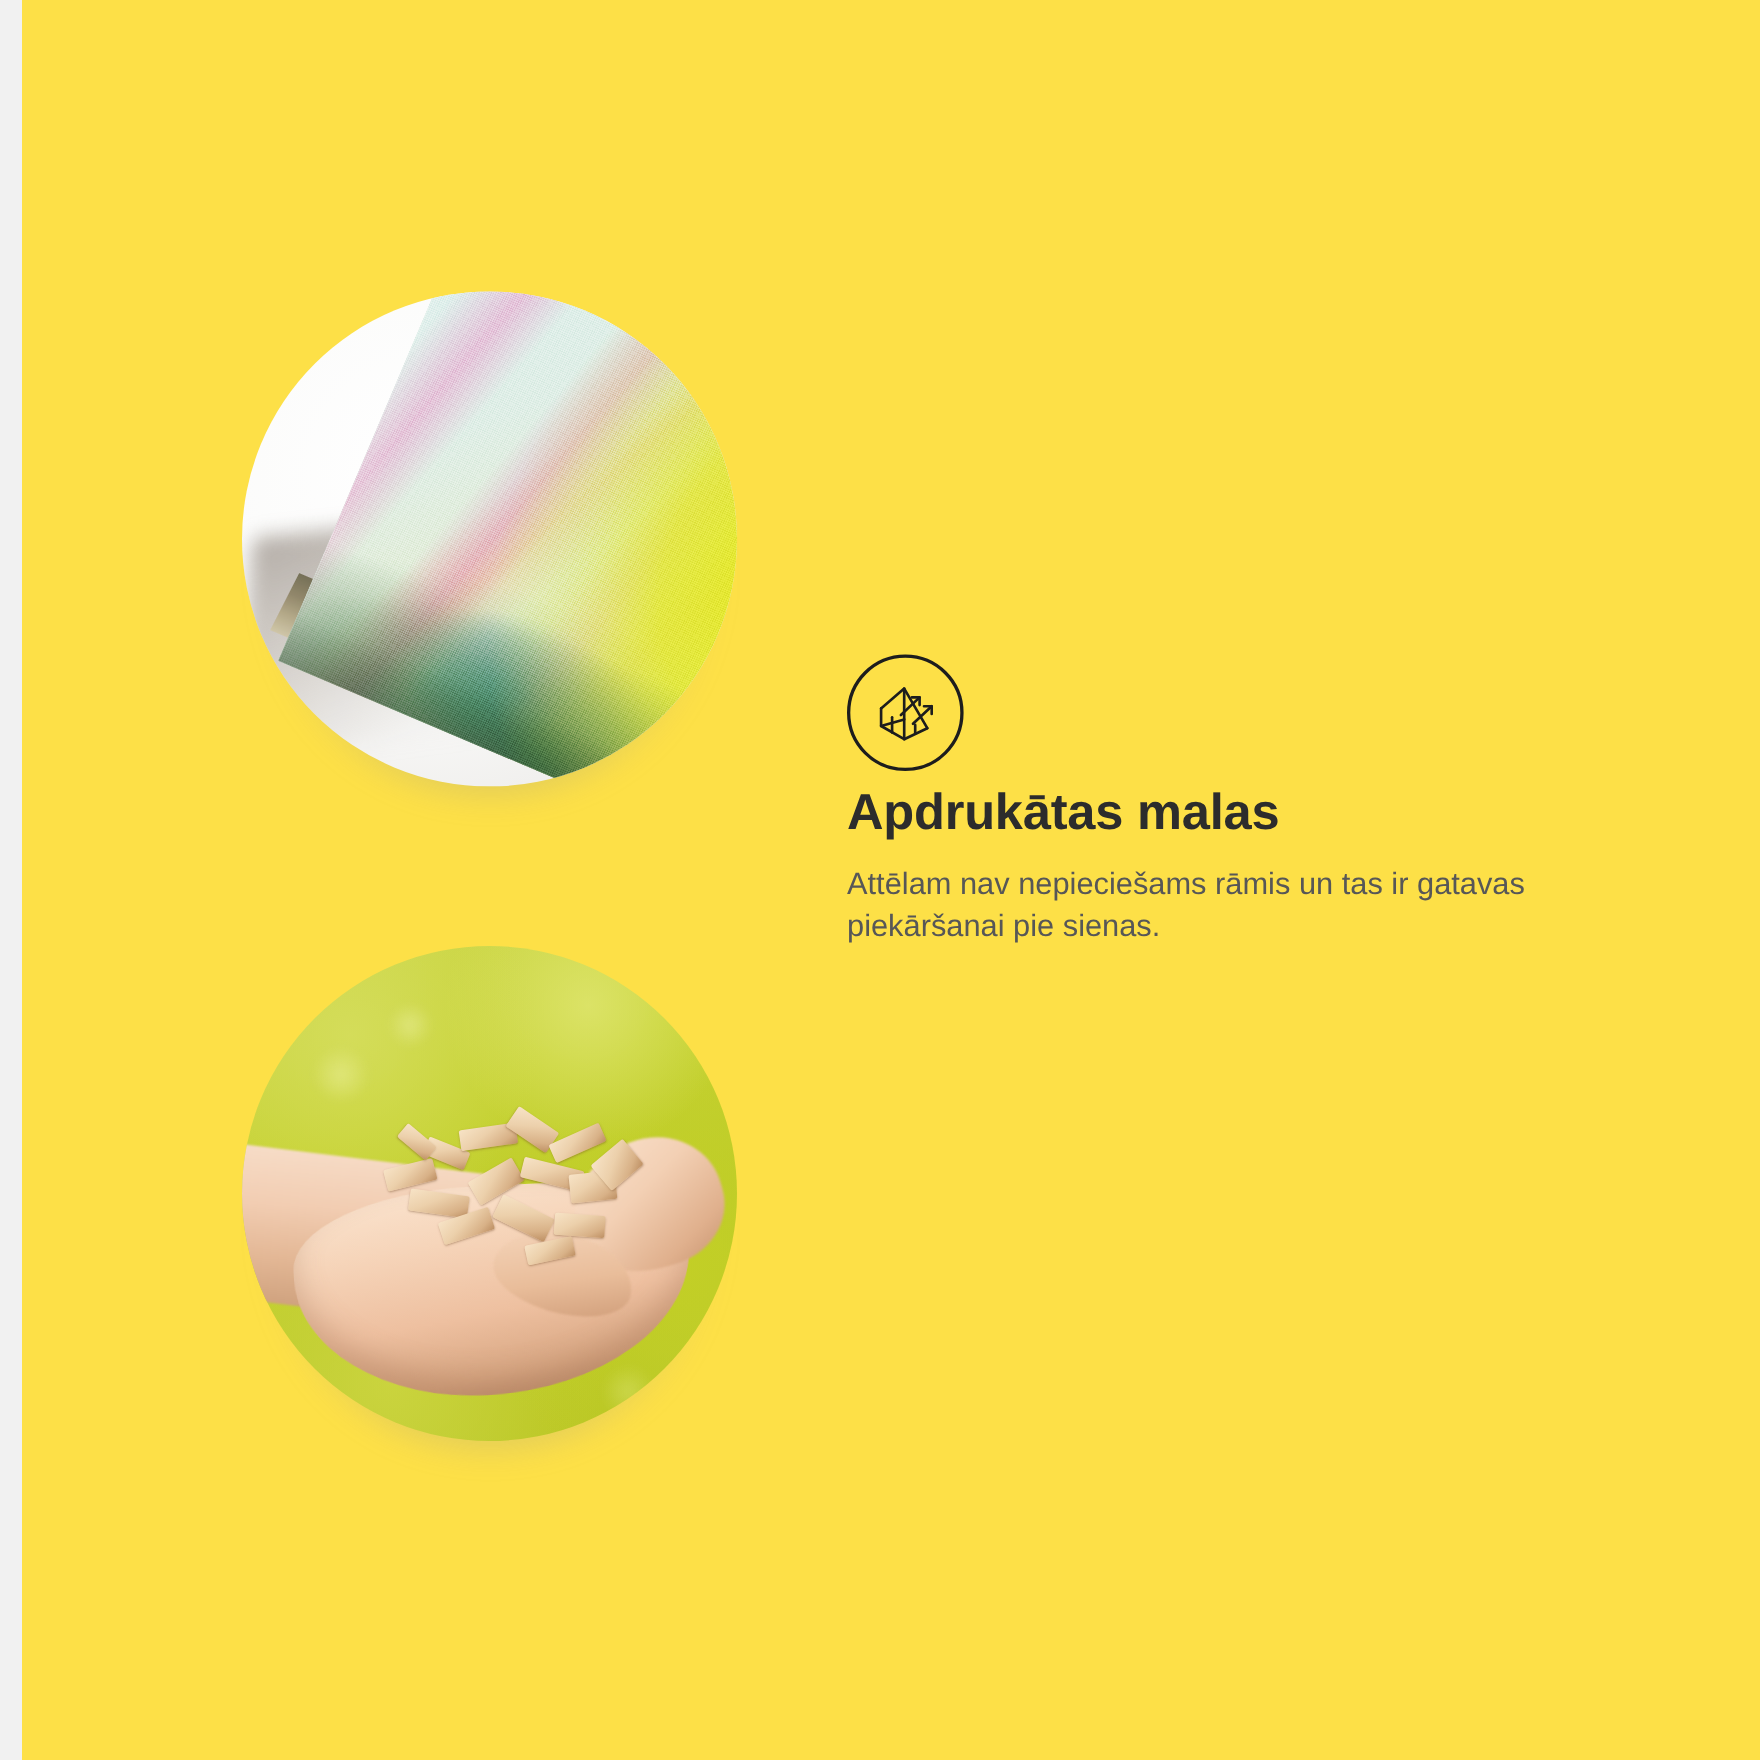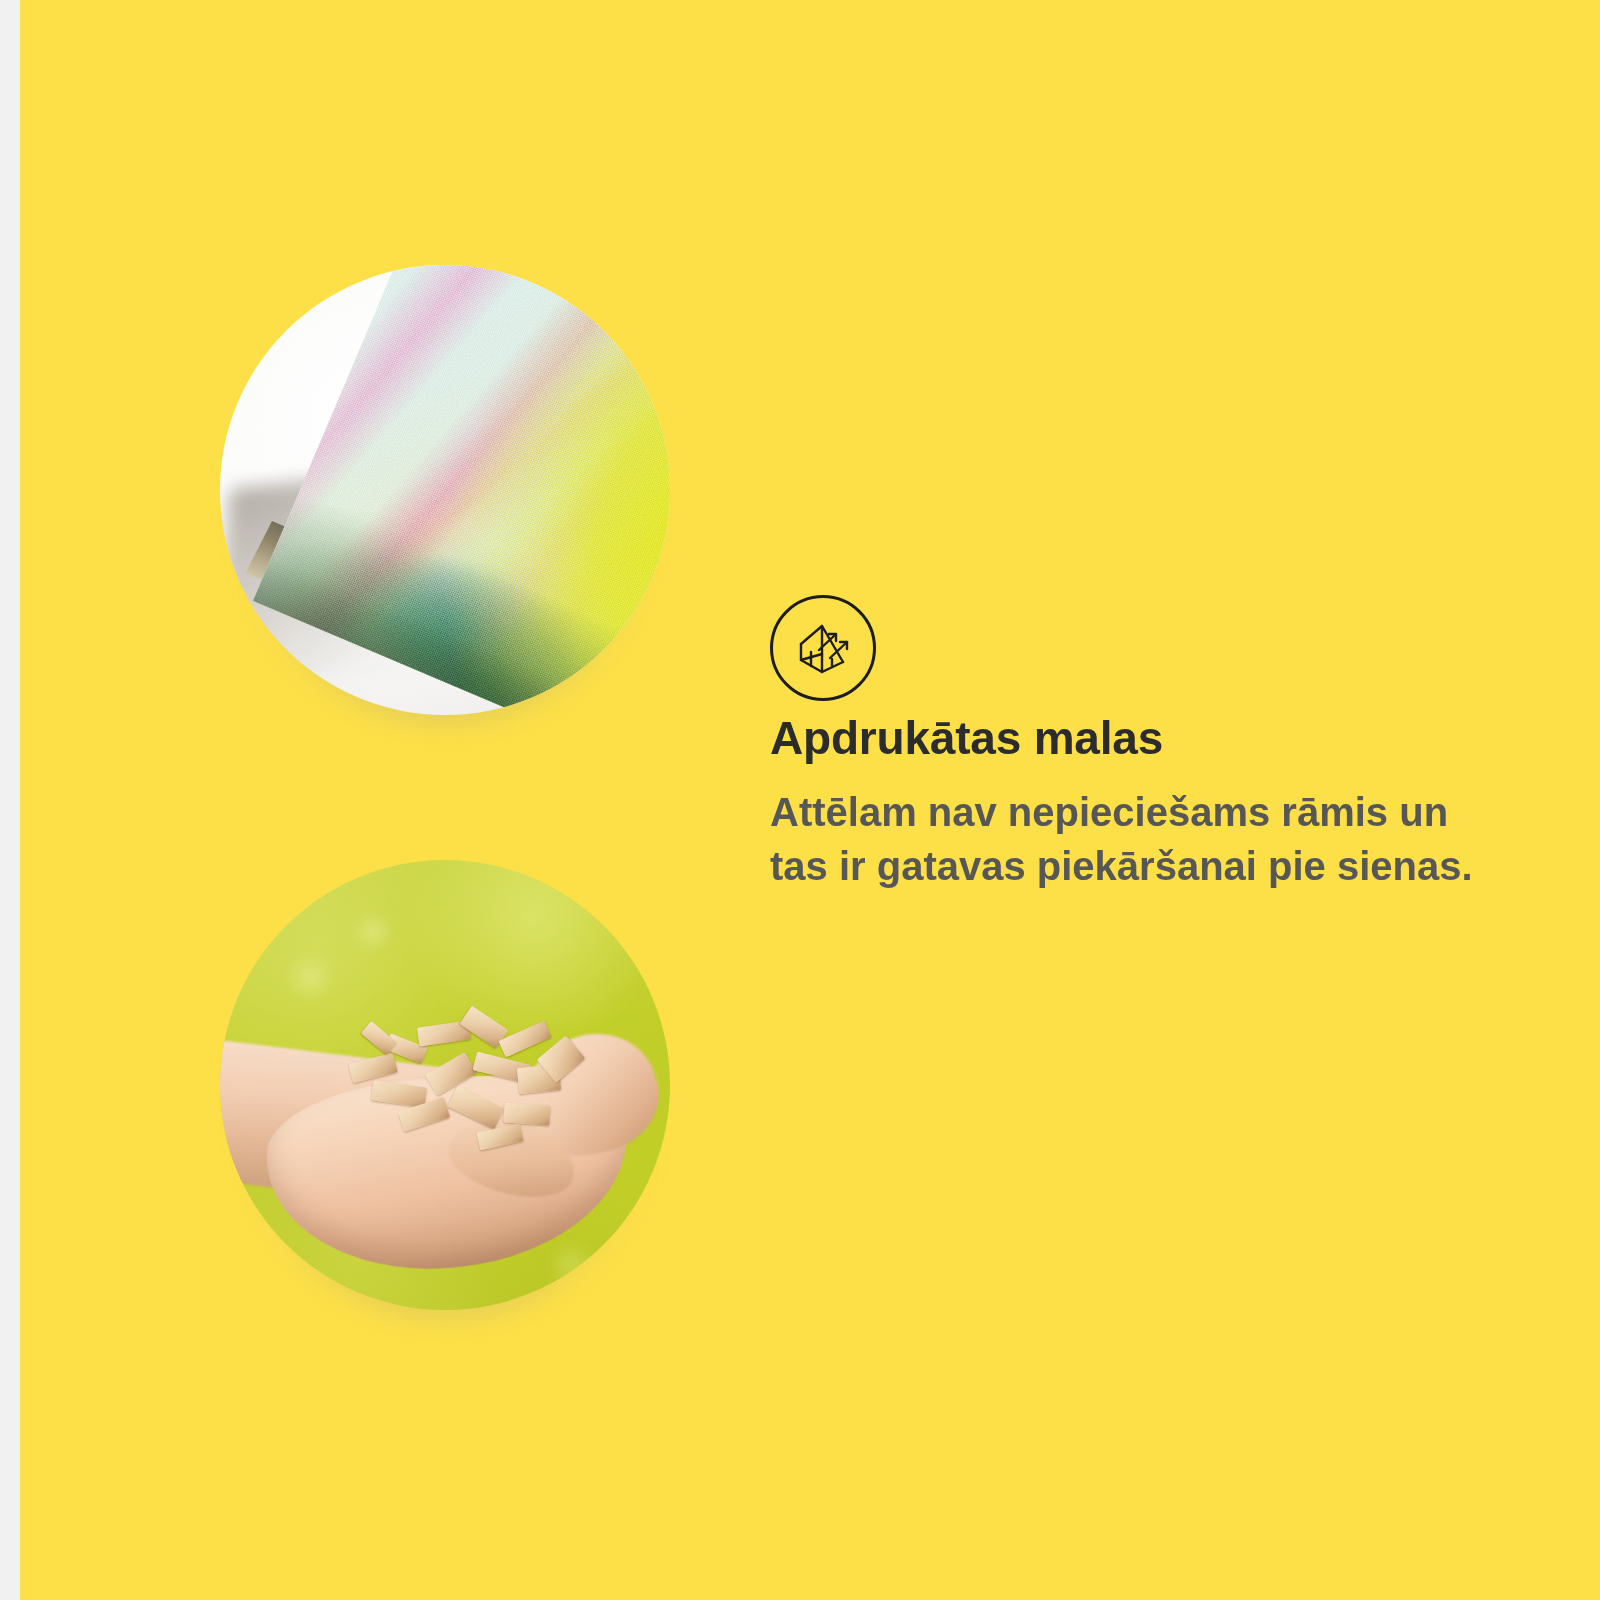--- a/index.html
+++ b/index.html
@@ -252,22 +252,22 @@
     margin: 0;
     font-size: 46px;
     font-weight: 700;
     color: #2c2c2c;
     letter-spacing: -0.2px;
     line-height: 1.04;
     white-space: nowrap;
   }
   .feature-desc {
     margin: 0;
-    font-size: 40px;
-    font-weight: 700;
+    font-size: 28px;
+    font-weight: 400;
     color: #575757;
     line-height: 1.36;
     max-width: 720px;
   }
 
   #feature-0 .icon-badge { position: absolute; left: 750px; top: 345px; }
   #feature-0 .text-col   { position: absolute; left: 750px; top: 465px; }
   #feature-0 .feature-title { margin-bottom: 22px; }
 </style>
 </head>

